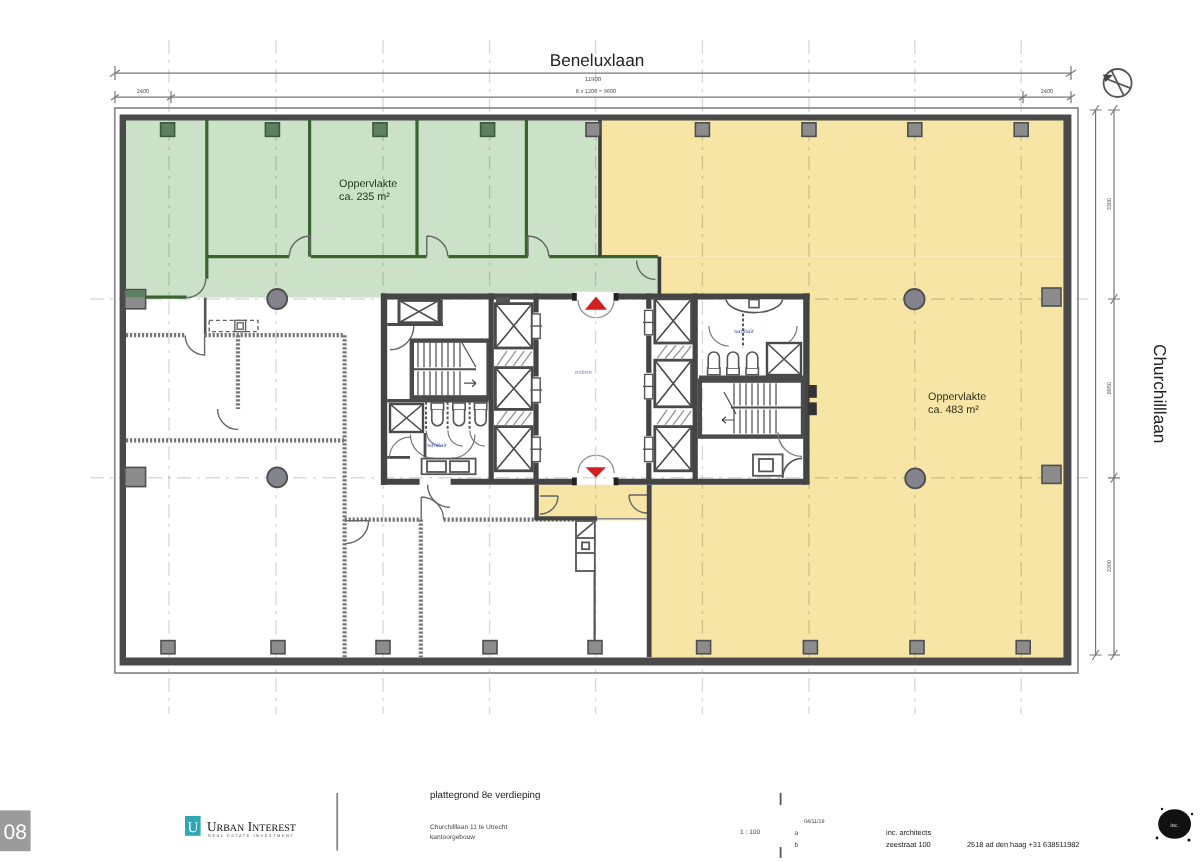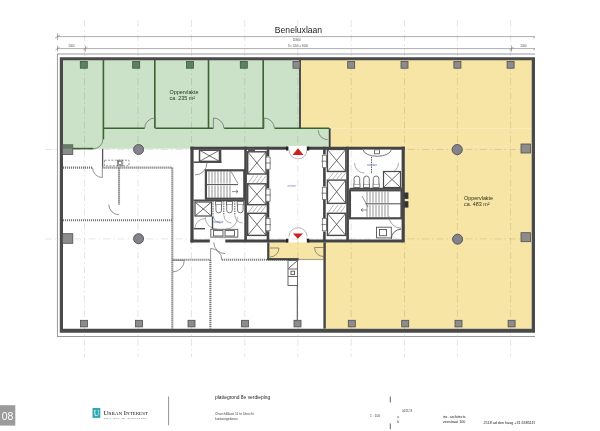--- a/index.html
+++ b/index.html
@@ -1,16 +1,16 @@
 <!DOCTYPE html>
 <html><head>
 <meta charset="utf-8">
 <style>
 html,body{margin:0;padding:0;background:#fff;font-family:"Liberation Sans",sans-serif;}
-#page{position:relative;width:535px;height:431px;background:#fff;overflow:hidden;}
+#page{position:relative;width:600px;height:431px;background:#fff;overflow:hidden;}
 svg{display:block;}
 </style>
 </head>
 <body>
 <div id="page">
 <svg width="600" height="431" viewBox="0 0 600 431">
 
 <path d="M63 60 H300 V128.3 H329.7 V148.7 H63 Z" fill="#cbe2c8"></path>
 
 <rect x="301" y="60" width="230.7" height="68.3" fill="#f7e5a5"></rect>

